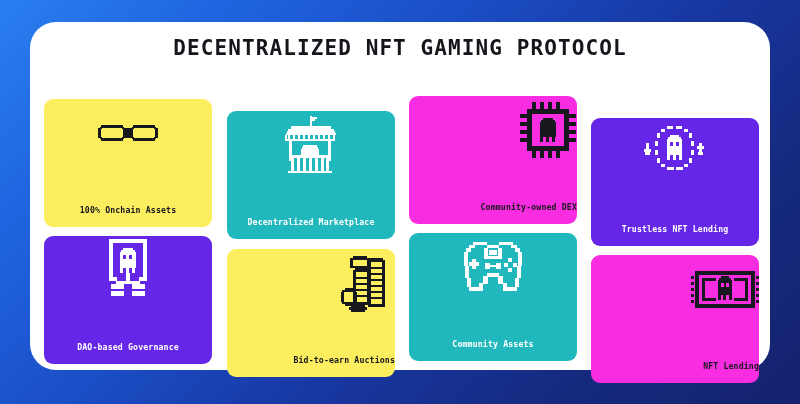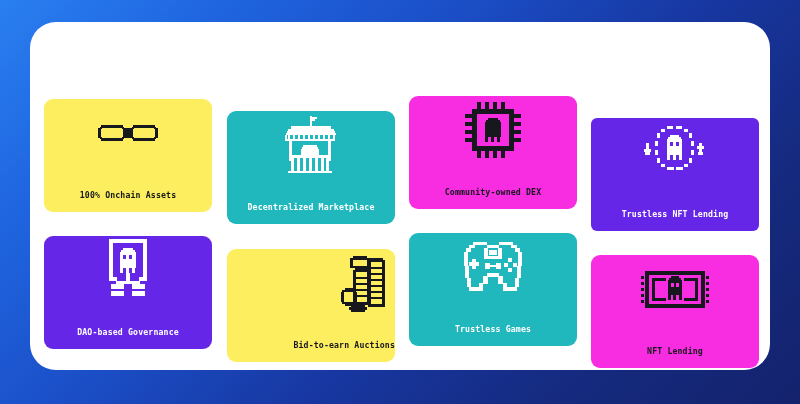--- a/index.html
+++ b/index.html
@@ -55,21 +55,21 @@
     color: #14161b;
     white-space: nowrap;
     -webkit-font-smoothing: none;
     font-smooth: never;
   }
 
   
   .card {
     position: absolute;
     width: 168px;
-    height: 113px;
+    height: 128px;
     border-radius: 9px;
     display: flex;
     flex-direction: column;
     align-items: center;
     justify-content: flex-start;
     padding-top: 4px;
     overflow: hidden;
   }
 
   .card .icon-wrap {
@@ -92,42 +92,43 @@
     text-align: center;
     white-space: nowrap;
     line-height: 1;
   }
 
   
   .theme-yellow  { background: #fdee60; }
   .theme-yellow .label  { color: #16181d; }
   .theme-teal    { background: #20b8bd; }
   .theme-teal .label    { color: #ffffff; }
-  .theme-magenta { background: #f82ce0; }
+  .theme-magenta { background: #f82ce0; align-items: flex-end; }
   .theme-magenta .label { color: #16181d; }
   .theme-purple  { background: #6526e8; }
   .theme-purple .label  { color: #ffffff; }
 
   
   #card-0 { left: 44px;  top: 99px;  }
   #card-1 { left: 227px; top: 111px; justify-content: center; }
   #card-2 { left: 409px; top: 96px;  }
-  #card-3 { left: 591px; top: 118px; border-radius: 6px; }
+  #card-3 { left: 591px; top: 118px; }
   #card-4 { left: 44px;  top: 236px; gap: 26px; }
   #card-5 { left: 227px; top: 249px; align-items: flex-end; }
   #card-6 { left: 409px; top: 233px; }
   #card-7 { left: 591px; top: 255px; }
 </style>
 </head>
 <body>
 
 <div id="stage">
 
   <div id="panel"></div>
 
+  <div id="title">DECENTRALIZED NFT GAMING PROTOCOL</div>
 
   <div class="card theme-yellow" id="card-0">
     <div class="icon-wrap">
       <svg width="62" height="34" viewBox="0 0 62 34" shape-rendering="crispEdges">
         <g fill="#16181d">
 
           <rect x="4" y="9" width="22" height="3"></rect>
           <rect x="4" y="22" width="22" height="3"></rect>
           <rect x="1" y="12" width="3" height="10"></rect>
           <rect x="26" y="12" width="3" height="10"></rect>
@@ -433,21 +434,21 @@
           <rect x="52" y="23" width="4" height="4"></rect>
           <rect x="43" y="23" width="4" height="4"></rect>
           <rect x="47" y="28" width="4" height="4"></rect>
 
           <rect x="24" y="23" width="5" height="6"></rect>
           <rect x="35" y="23" width="5" height="6"></rect>
           <rect x="29" y="25" width="6" height="2"></rect>
         </g>
       </svg>
     </div>
-    <div class="label">Trustless Games</div>
+    <div class="label">Community Assets</div>
   </div>
 
   <div class="card theme-magenta" id="card-7">
     <div class="icon-wrap">
       <svg width="68" height="44" viewBox="0 0 68 44" shape-rendering="crispEdges">
         <g fill="#16181d">
 
           <rect x="0" y="9" width="3" height="3"></rect>
           <rect x="0" y="15" width="3" height="3"></rect>
           <rect x="0" y="21" width="3" height="3"></rect>

